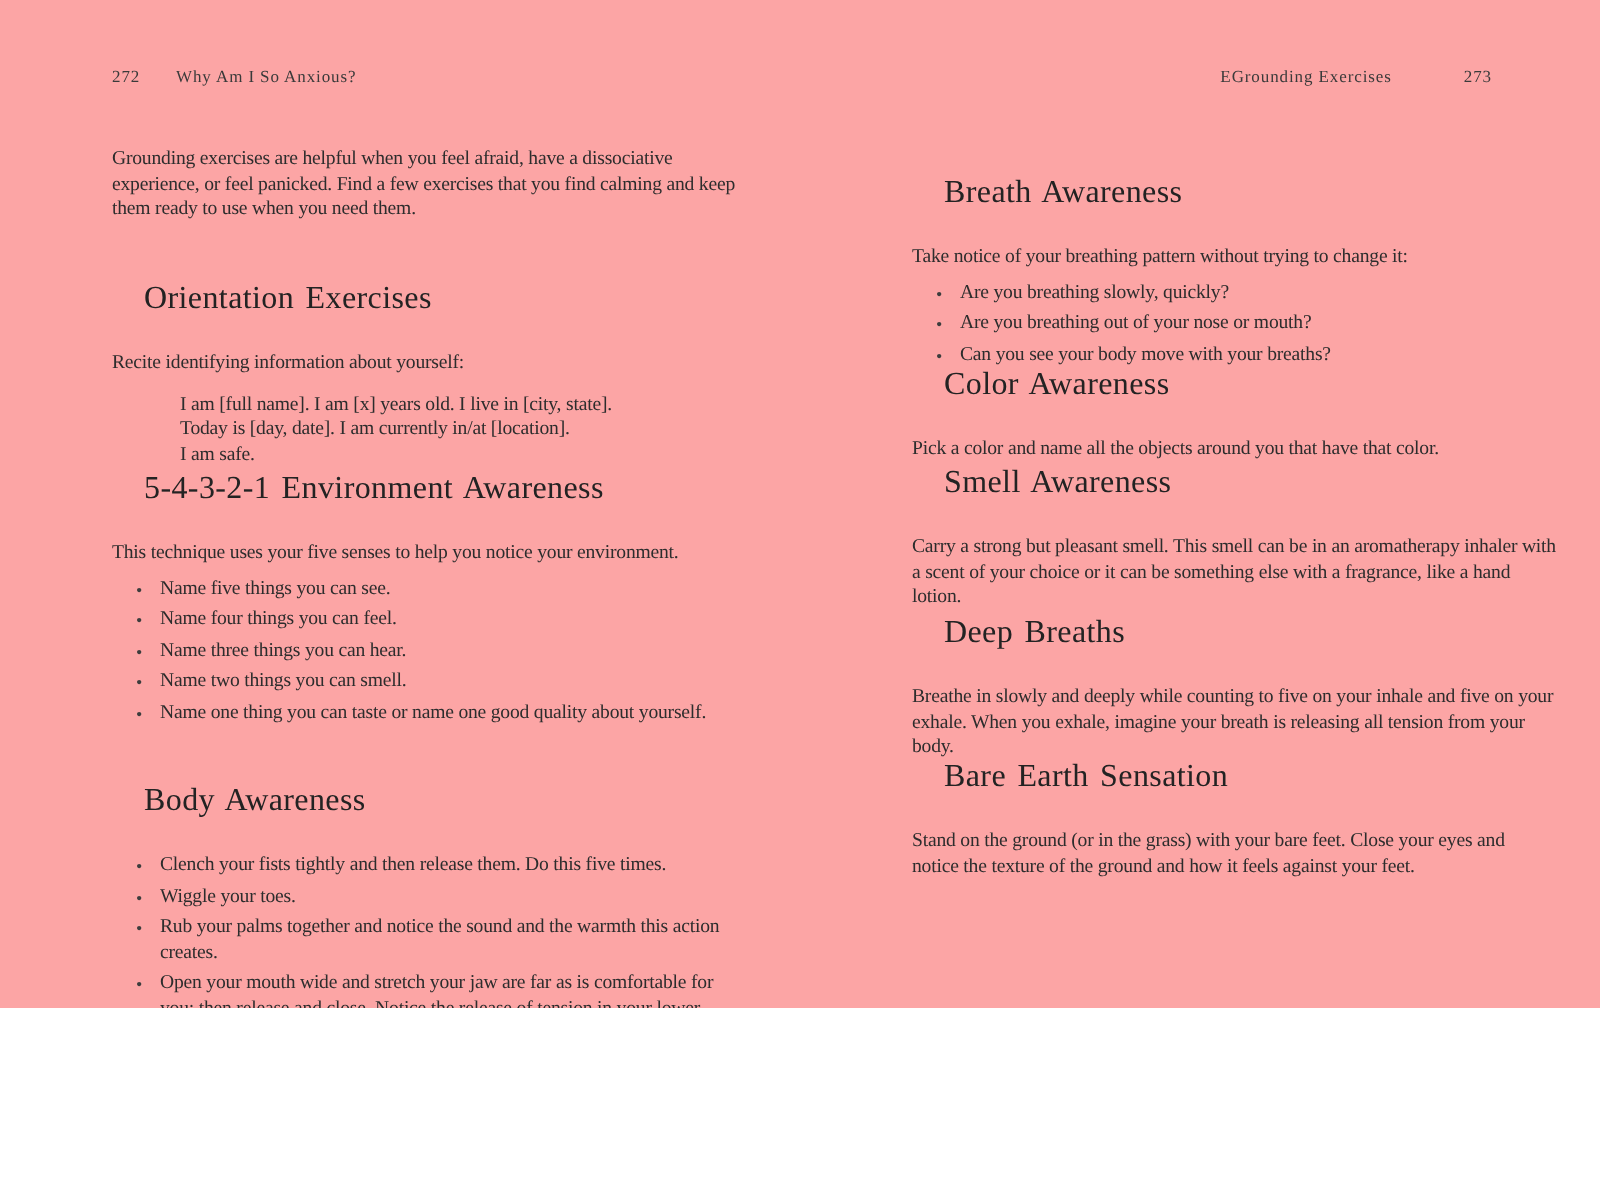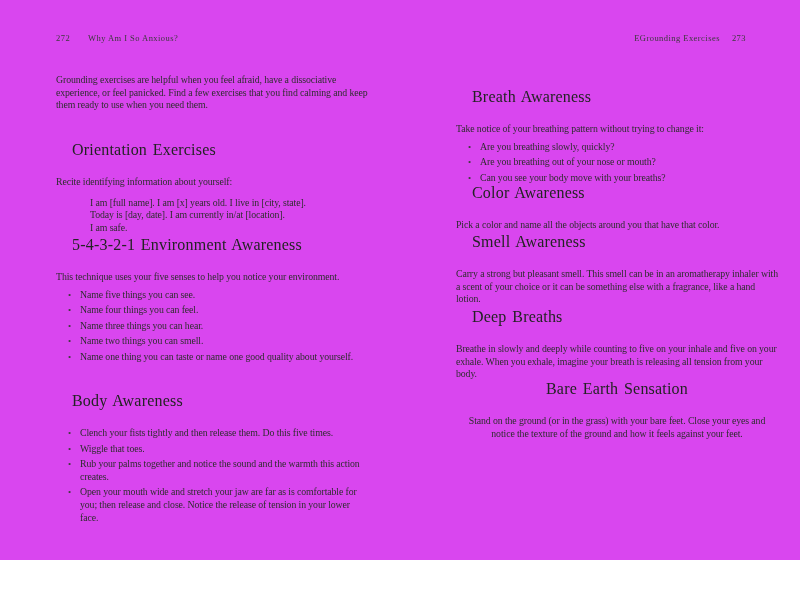--- a/index.html
+++ b/index.html
@@ -5,39 +5,39 @@
   html, body { margin: 0; padding: 0; }
   body {
     width: 800px; height: 600px;
     background: #ffffff;
     font-family: "Liberation Serif", serif;
     color: #2d2d2d;
     -webkit-font-smoothing: antialiased;
   }
   .spread {
     position: relative;
-    width: 800px; height: 560px;
-    background: #d946ef;
+    width: 800px; height: 504px;
+    background: #fca5a5;
     overflow: hidden;
   }
   .page { position: absolute; top: 0; height: 600px; }
   .page-left  { left: 56px;  width: 322px; }
   .page-right { left: 456px; width: 322px; }
 
   .running-head {
     position: absolute; top: 33px; left: 0;
     display: flex; align-items: baseline;
     font-size: 8.5px; line-height: 10px;
     letter-spacing: 0.45px;
     color: #3a3a3a;
   }
   .rh-left .rh-num { display: inline-block; width: 32px; }
   .running-head.rh-right { width: 290px; justify-content: flex-end; }
   .rh-right .rh-title { margin-left: 0; }
-  .rh-right .rh-num   { margin-left: 12px; }
+  .rh-right .rh-num   { margin-left: 36px; }
 
   .intro {
     position: absolute; top: 74px; left: 0;
     width: 322px; margin: 0;
     font-size: 9.8px; line-height: 12.6px; letter-spacing: -0.1px;
   }
 
   .sec { position: absolute; left: 0; width: 322px; }
   .sec-heading {
     margin: 16px;
@@ -70,21 +70,21 @@
   }
 
   
   #l-sec-0 { top: 124px; }
   #l-sec-1 { top: 219px; }
   #l-sec-2 { top: 375px; }
   #r-sec-0 { top: 71px; }
   #r-sec-1 { top: 167px; }
   #r-sec-2 { top: 216px; }
   #r-sec-3 { top: 291px; }
-  #r-sec-4 { top: 363px; text-align: center; }
+  #r-sec-4 { top: 363px; }
   #r-sec-5 { top: 422px; }
 </style>
 </head>
 <body>
 
 <div class="spread">
 
   <div class="page page-left">
 
     <div class="running-head rh-left">
@@ -113,21 +113,21 @@
         <li>Name three things you can hear.</li>
         <li>Name two things you can smell.</li>
         <li>Name one thing you can taste or name one good quality about yourself.</li>
       </ul>
     </section>
 
     <section class="sec" id="l-sec-2">
       <h2 class="sec-heading">Body Awareness</h2>
       <ul class="bullets">
         <li>Clench your fists tightly and then release them. Do this five times.</li>
-        <li>Wiggle that toes.</li>
+        <li>Wiggle your toes.</li>
         <li>Rub your palms together and notice the sound and the warmth this action creates.</li>
         <li>Open your mouth wide and stretch your jaw are far as is comfortable for you; then release and close. Notice the release of tension in your lower face.</li>
       </ul>
     </section>
 
   </div>
 
   <div class="page page-right">
 
     <div class="running-head rh-right">

